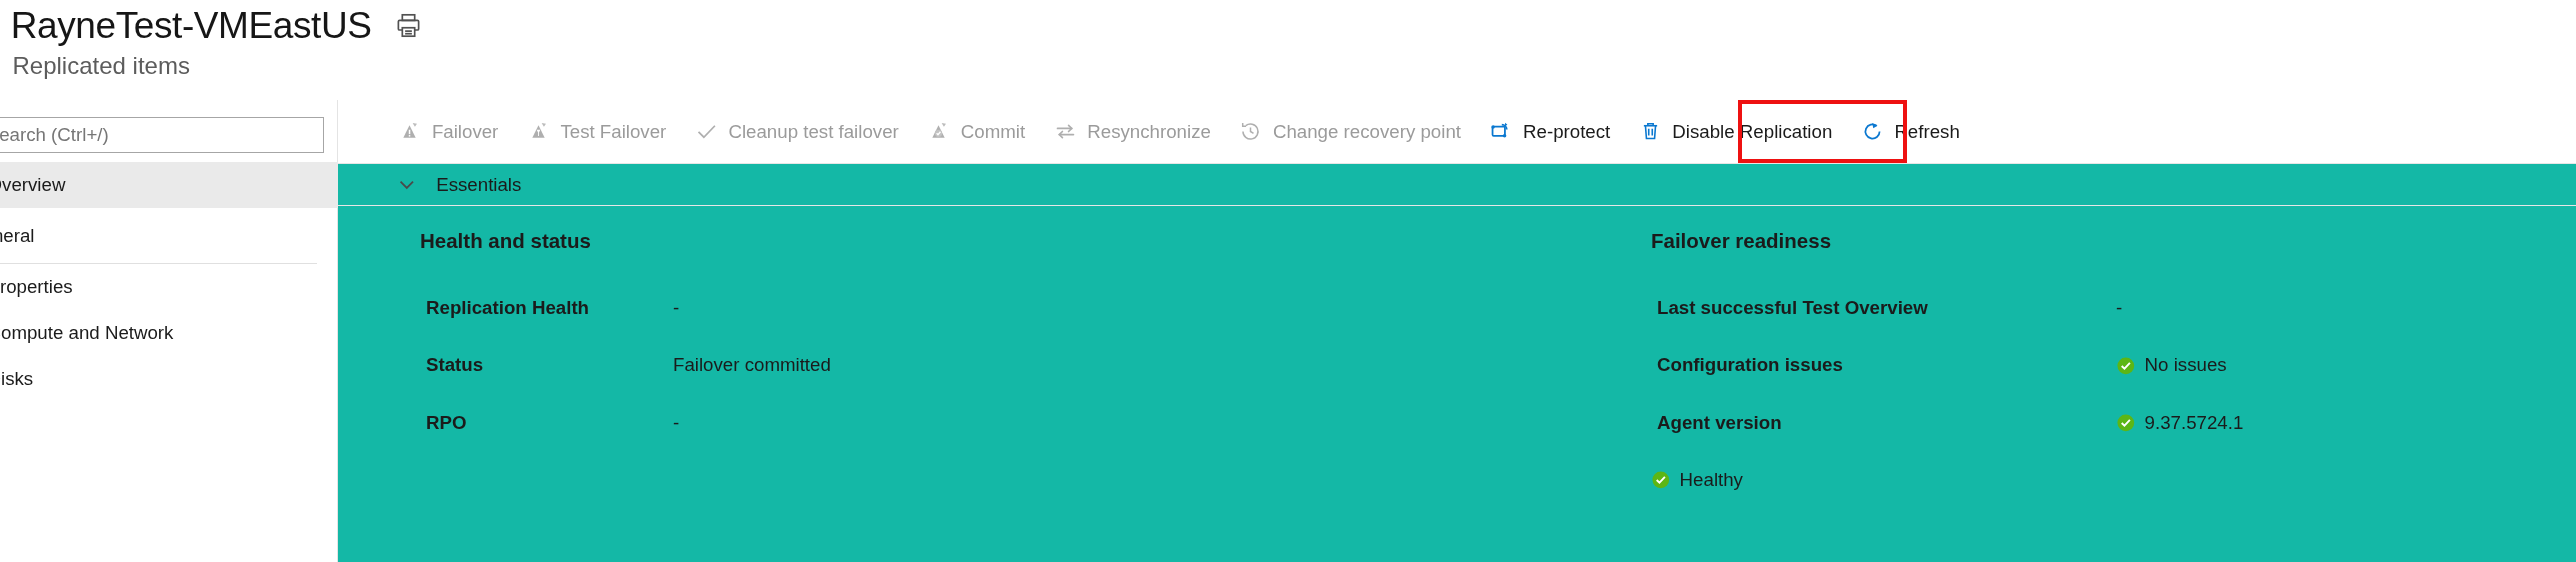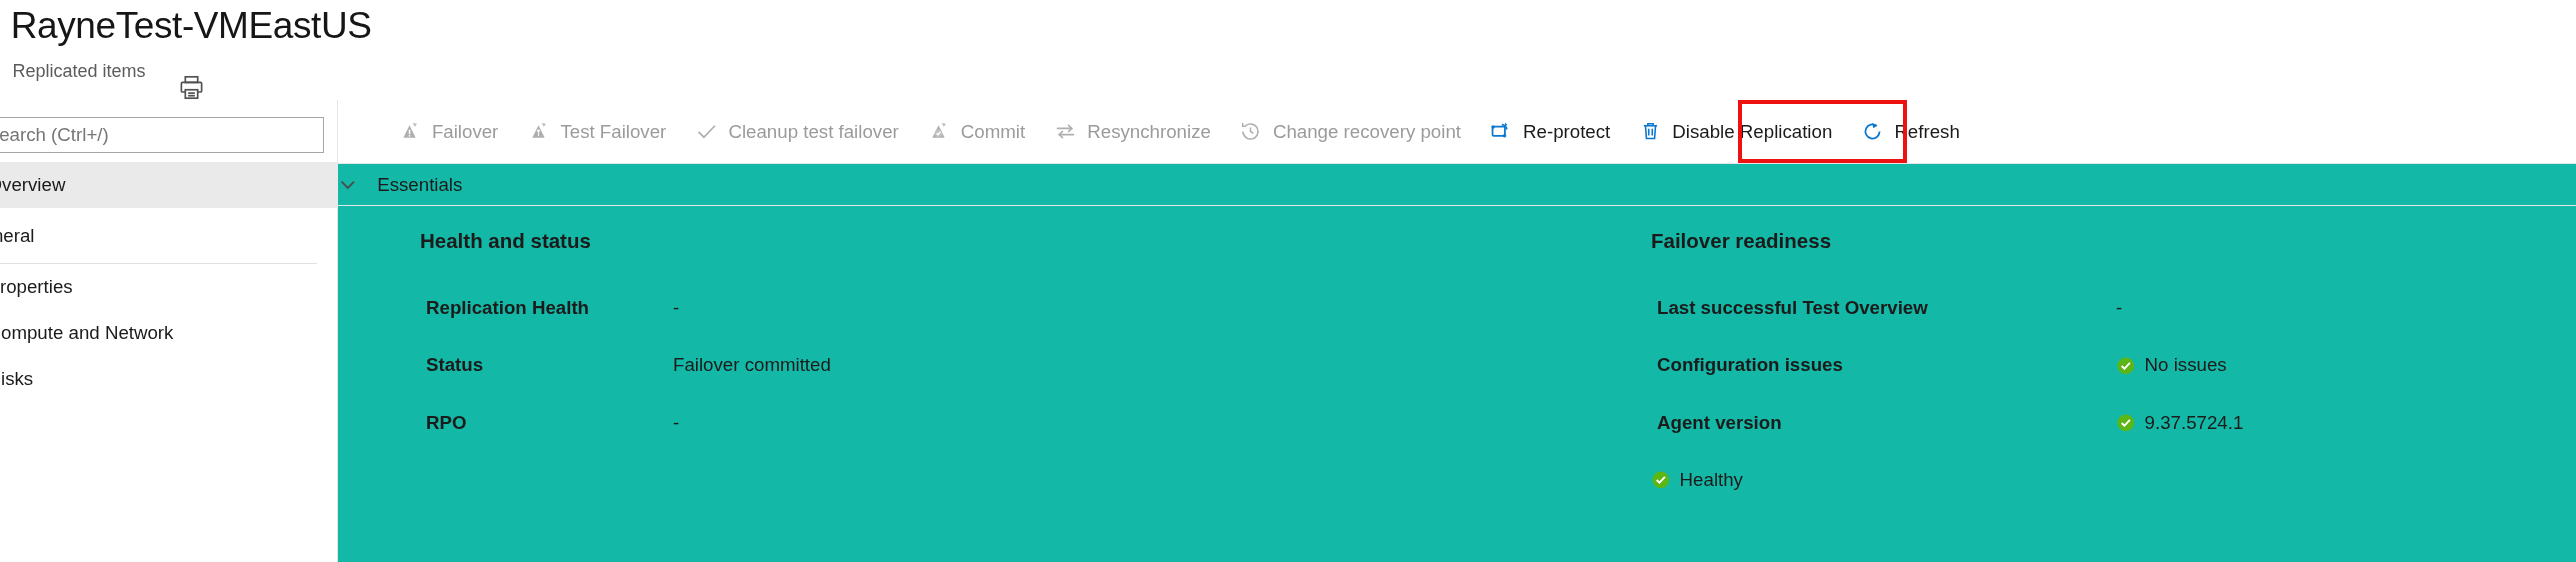--- a/index.html
+++ b/index.html
@@ -27,43 +27,42 @@
     position: absolute;
     left: 0; top: 0;
     width: 2576px;
     height: 100px;
     background: #ffffff;
   }
   .title-row {
     position: absolute;
     left: 10.7px; top: 7.1px;
     display: flex;
-    align-items: center;
+    align-items: flex-start;
     gap: 23px;
-    flex-direction: column;
   }
   .page-title {
     font-size: 37px;
     font-weight: 300;
     letter-spacing: -0.4px;
     color: #161616;
     line-height: 1.05;
     white-space: nowrap;
   }
   .print-icon {
     display: block;
     width: 27px;
     height: 27px;
     margin-top: 5.3px;
     opacity: .85;
   }
   .page-subtitle {
     position: absolute;
-    left: 12.5px; top: 61px;
-    font-size: 18px;
+    left: 12.5px; top: 52px;
+    font-size: 24px;
     font-weight: 400;
     color: #5c5c5c;
     white-space: nowrap;
   }
 
   
   .sidebar {
     position: absolute;
     left: 0; top: 100px;
     width: 338px;
@@ -185,20 +184,21 @@
   }
 
   
   .essentials-bar {
     position: absolute;
     left: 0; top: 64px;
     width: 2238px;
     height: 42px;
     display: flex;
     align-items: center;
+    padding-left: 59px;
     gap: 19.6px;
     border-bottom: 0.9px solid #e6e6e6;
     cursor: pointer;
   }
   .essentials-chevron { width: 19.6px; height: 19.6px; display: block; }
   .essentials-label { font-size: 18.7px; color: #1b1b1b; font-weight: 400; }
 
   .panels {
     position: absolute;
     left: 0; top: 106px;

